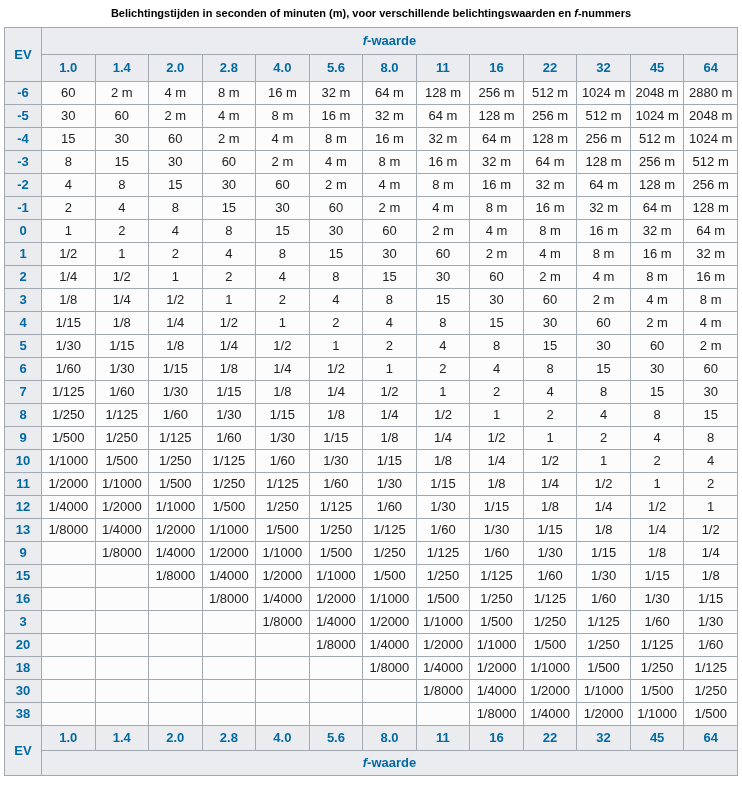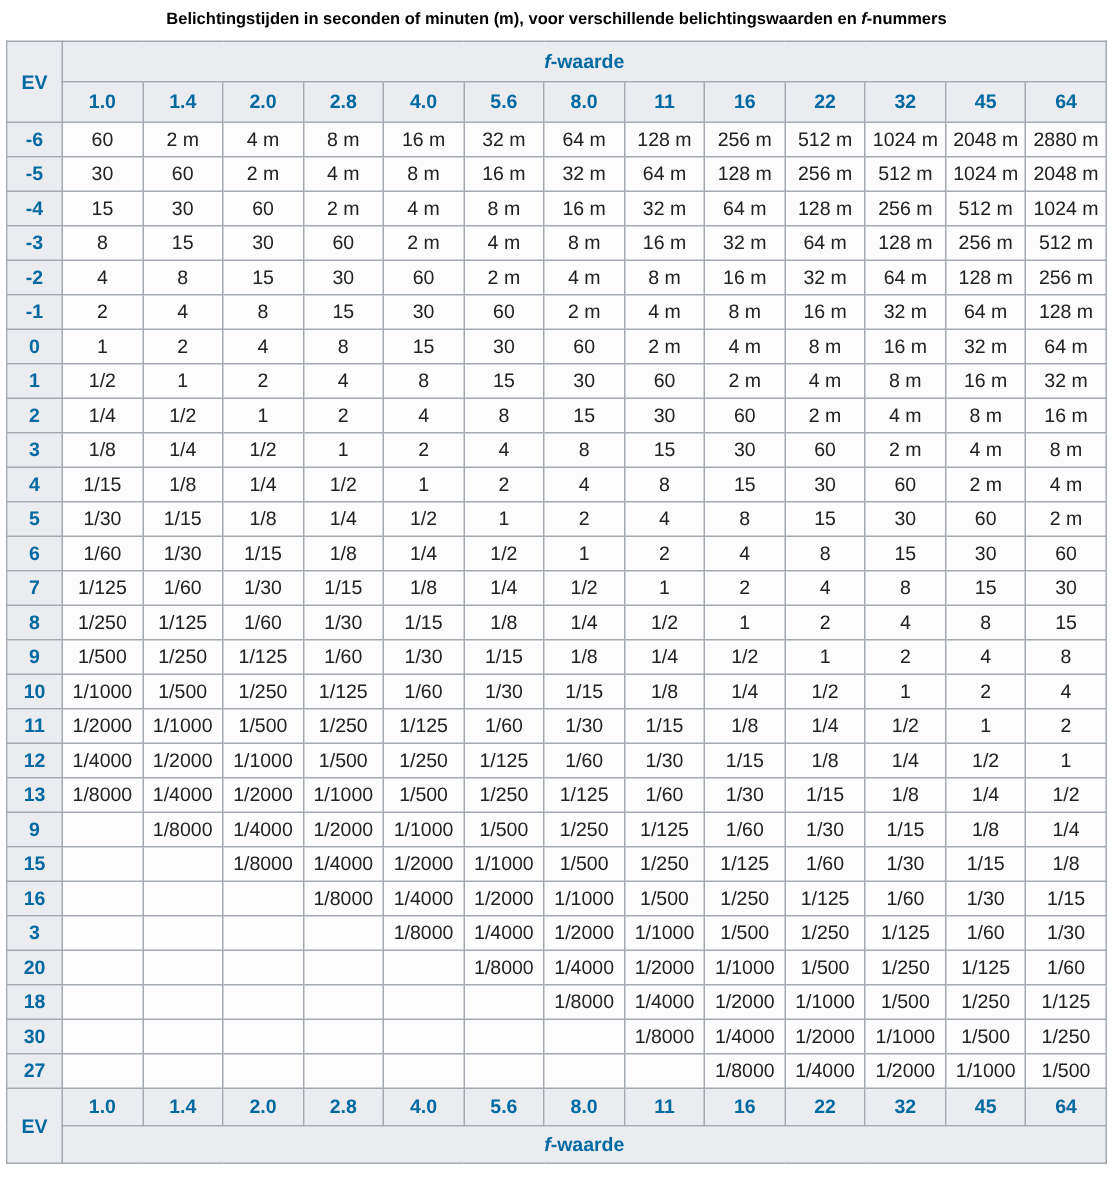--- a/index.html
+++ b/index.html
@@ -510,21 +510,21 @@
           <td></td>
           <td></td>
           <td>1/8000</td>
           <td>1/4000</td>
           <td>1/2000</td>
           <td>1/1000</td>
           <td>1/500</td>
           <td>1/250</td>
         </tr>
         <tr>
-          <th>27</th>
+          <th>38</th>
           <td></td>
           <td></td>
           <td></td>
           <td></td>
           <td></td>
           <td></td>
           <td></td>
           <td></td>
           <td>1/8000</td>
           <td>1/4000</td>

